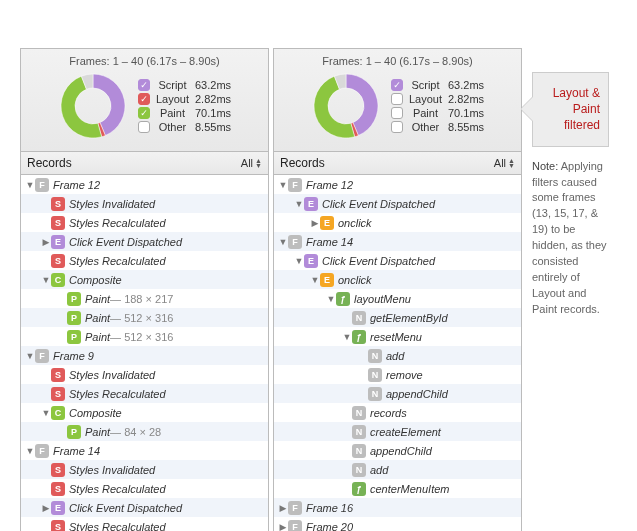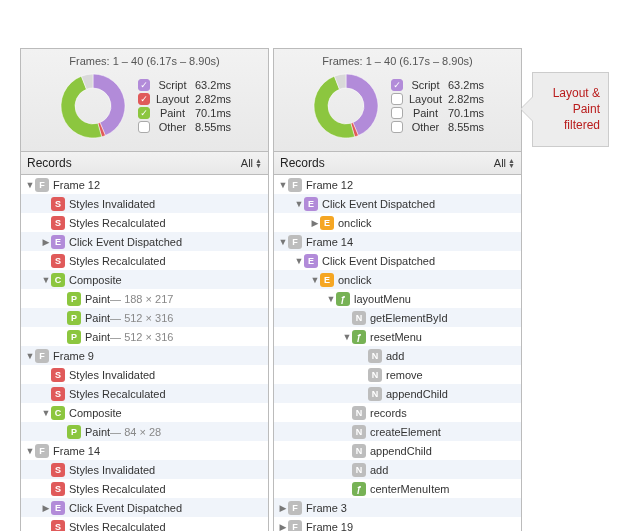--- a/index.html
+++ b/index.html
@@ -102,21 +102,21 @@
     flex-shrink:0;
   }
   .ic-F { background:#bdbdbd; }
   .ic-S { background:#e05a5a; }
   .ic-E { background:#b28bd9; }
   .ic-C { background:#8cc63f; }
   .ic-P { background:#8cc63f; }
   .ic-Eo { background:#f5a623; }
   .ic-f { background:#77b255; }
   .ic-N { background:#bdbdbd; }
-  .lbl { color:#333; }
+  .lbl { color:#333;font-style:italic; }
   .dim { color:#888; }
   .indent { display:inline-block; }
 </style>
 </head>
 <body>
 
 <div class="container">
   <div class="panel" id="panel-left">
       <div class="header">
         <div class="header-title">Frames: 1 – 40 (6.17s – 8.90s)</div>
@@ -416,35 +416,38 @@
         <div class="row">
           <span class="indent" style="width:68px"></span>
           <span class="arrow hidden"></span>
           <span class="icon ic-f">ƒ</span>
           <span class="lbl">centerMenuItem</span>
         </div>
         <div class="row">
           <span class="indent" style="width:4px"></span>
           <span class="arrow ">▶</span>
           <span class="icon ic-F">F</span>
-          <span class="lbl">Frame 3</span>
-        </div>
-        <div class="row">
-          <span class="indent" style="width:4px"></span>
-          <span class="arrow ">▶</span>
-          <span class="icon ic-F">F</span>
-          <span class="lbl">Frame 19</span>
+          <span class="lbl">Frame 16</span>
+        </div>
+        <div class="row">
+          <span class="indent" style="width:4px"></span>
+          <span class="arrow ">▶</span>
+          <span class="icon ic-F">F</span>
+          <span class="lbl">Frame 20</span>
         </div>
         <div class="row">
           <span class="indent" style="width:4px"></span>
           <span class="arrow ">▶</span>
           <span class="icon ic-F">F</span>
           <span class="lbl">Frame 20</span>
         </div>
       </div>
     </div>
   <div class="aside">
     <div class="tag">
       <div>Layout &amp; Paint</div>
       <div>filtered</div>
     </div>
+    <div class="note">
+      <span class="note-label">Note:</span><span> Applying filters caused some frames (13, 15, 17, &amp; 19) to be hidden, as they consisted entirely of Layout and Paint records.</span>
+    </div>
   </div>
 </div>
 
 </body></html>

